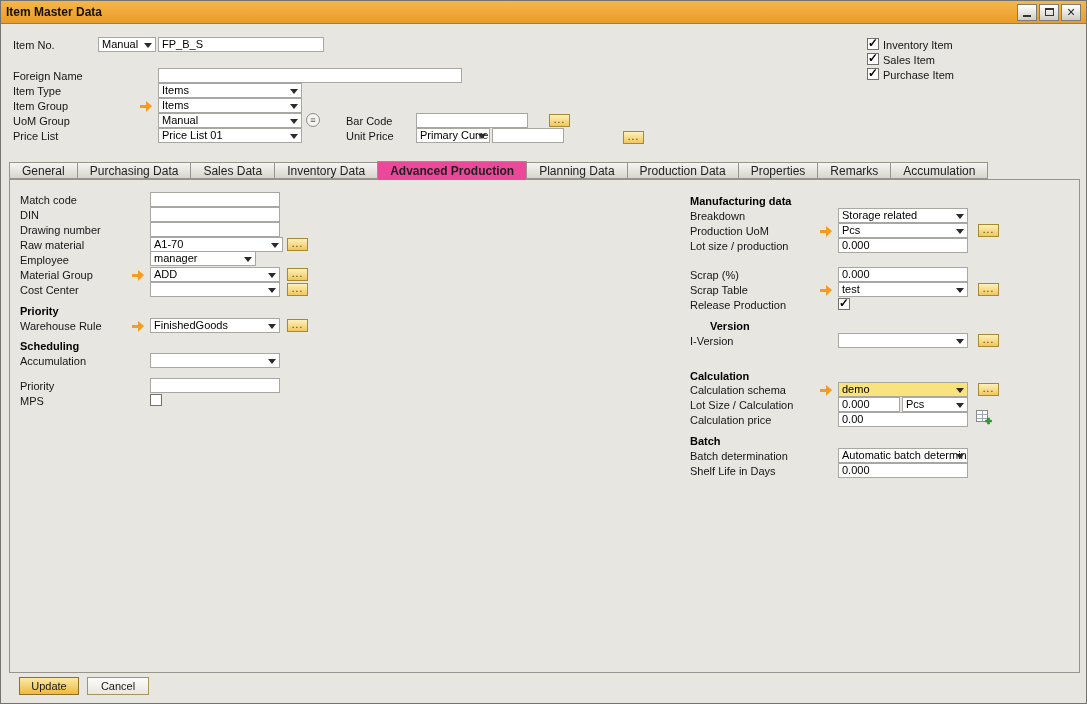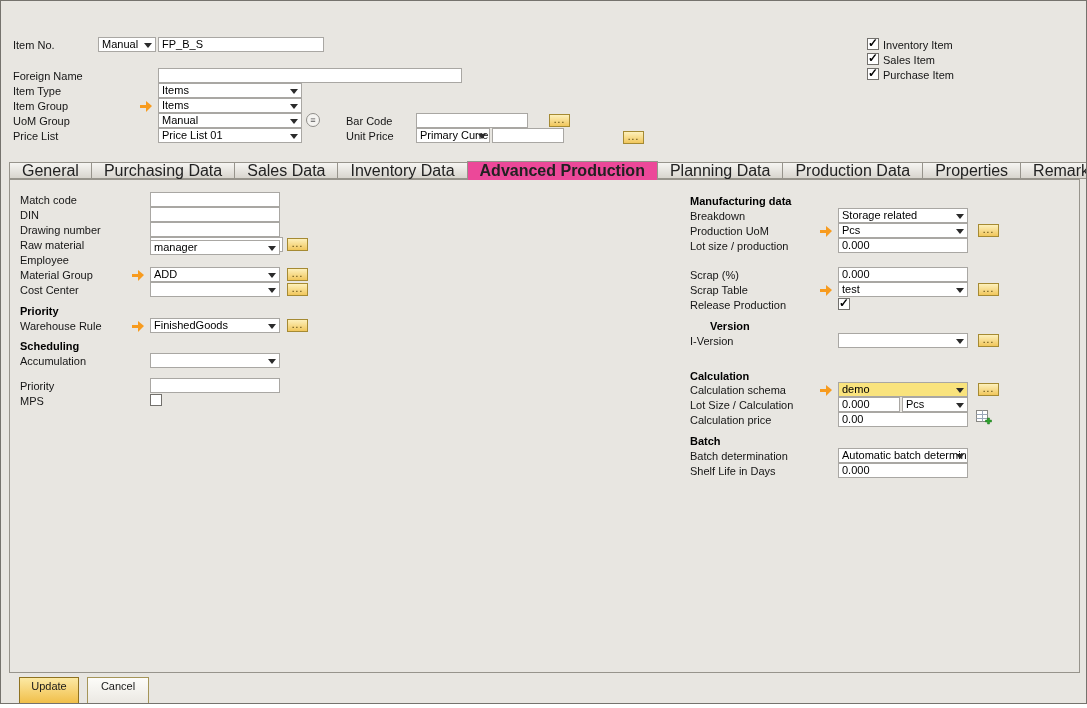--- a/index.html
+++ b/index.html
@@ -39,37 +39,51 @@
     border-left:6px solid #f79b1e; border-top:5px solid transparent; border-bottom:6px solid transparent; }
   .circ { position:absolute; width:14px; height:14px; border:1px solid #8f8d89; border-radius:50%;
     background:#f4f3f0; color:#555; font-size:9px; line-height:12px; text-align:center; cursor:pointer; }
   .circ::before { content:"≡"; }
 
   
   .header { position:absolute; top:24px; left:0; width:100%; height:137px; }
 
   
   .tabs { position:absolute; top:161px; left:8px; height:17px; display:flex; align-items:flex-end; }
-  .tab { height:17px; padding:0 12px; font-size:16px; line-height:16px; color:#222;
+  .tab { height:17px; padding:0 12px; font-size:12px; line-height:16px; color:#222;
     background:linear-gradient(#f6f5f2,#d8d5ce); border:1px solid #97948c; margin-right:-1px;
     position:relative; white-space:nowrap; cursor:pointer; }
   .tab.active { font-weight:bold; background:#ec4899; height:19px; line-height:18px;
     z-index:5; border-bottom:none; margin-bottom:-1px; }
 
   
   .panel { position:absolute; top:178px; left:8px; width:1071px; height:494px;
     border:1px solid #97948c; background:#e8e6e1; }
 
-  .btn { position:absolute; height:30px; font-size:11px; color:#1a1a1a; text-align:center; line-height:16px; cursor:pointer; }
+  .btn { position:absolute; height:18px; font-size:11px; color:#1a1a1a; text-align:center; line-height:16px; cursor:pointer; }
 </style>
 </head>
 <body>
 
 <div class="window">
 
+  <div class="titlebar">
+    <span class="title">Item Master Data</span>
+    <div class="win-controls">
+      <div class="win-btn">
+          <span class="glyph-min"></span>
+        </div>
+      <div class="win-btn">
+          <span class="glyph-max"></span>
+        </div>
+      <div class="win-btn">
+          <span class="glyph-close"></span>
+        </div>
+    </div>
+  </div>
 
   <div class="header">
     <span class="lbl" style="left:12px;top:14px">Item No.</span>
     <div class="combo" style="left:97px;top:12px;width:58px">Manual</div>
     <div class="input" style="left:157px;top:12px;width:166px">FP_B_S</div>
 
     <span class="lbl" style="left:12px;top:45px">Foreign Name</span>
     <div class="input" style="left:157px;top:43px;width:304px"></div>
 
     <span class="lbl" style="left:12px;top:60px">Item Type</span>
@@ -125,21 +139,21 @@
     <div class="input" style="left:140px;top:27px;width:130px"></div>
 
     <span class="lbl" style="left:10px;top:44px">Drawing number</span>
     <div class="input" style="left:140px;top:42px;width:130px"></div>
 
     <span class="lbl" style="left:10px;top:59px">Raw material</span>
     <div class="combo" style="left:140px;top:57px;width:133px">A1-70</div>
     <div class="browse" style="left:277px;top:58px">...</div>
 
     <span class="lbl" style="left:10px;top:74px">Employee</span>
-    <div class="combo" style="left:140px;top:60px;width:130px">manager</div>
+    <div class="combo" style="left:140px;top:71px;width:106px">manager</div>
 
     <span class="lbl" style="left:10px;top:89px">Material Group</span>
     <span class="arrow" style="left:122px;top:90px"></span>
     <div class="combo" style="left:140px;top:87px;width:130px">ADD</div>
     <div class="browse" style="left:277px;top:88px">...</div>
 
     <span class="lbl" style="left:10px;top:104px">Cost Center</span>
     <div class="combo" style="left:140px;top:102px;width:130px"></div>
     <div class="browse" style="left:277px;top:103px">...</div>
 

